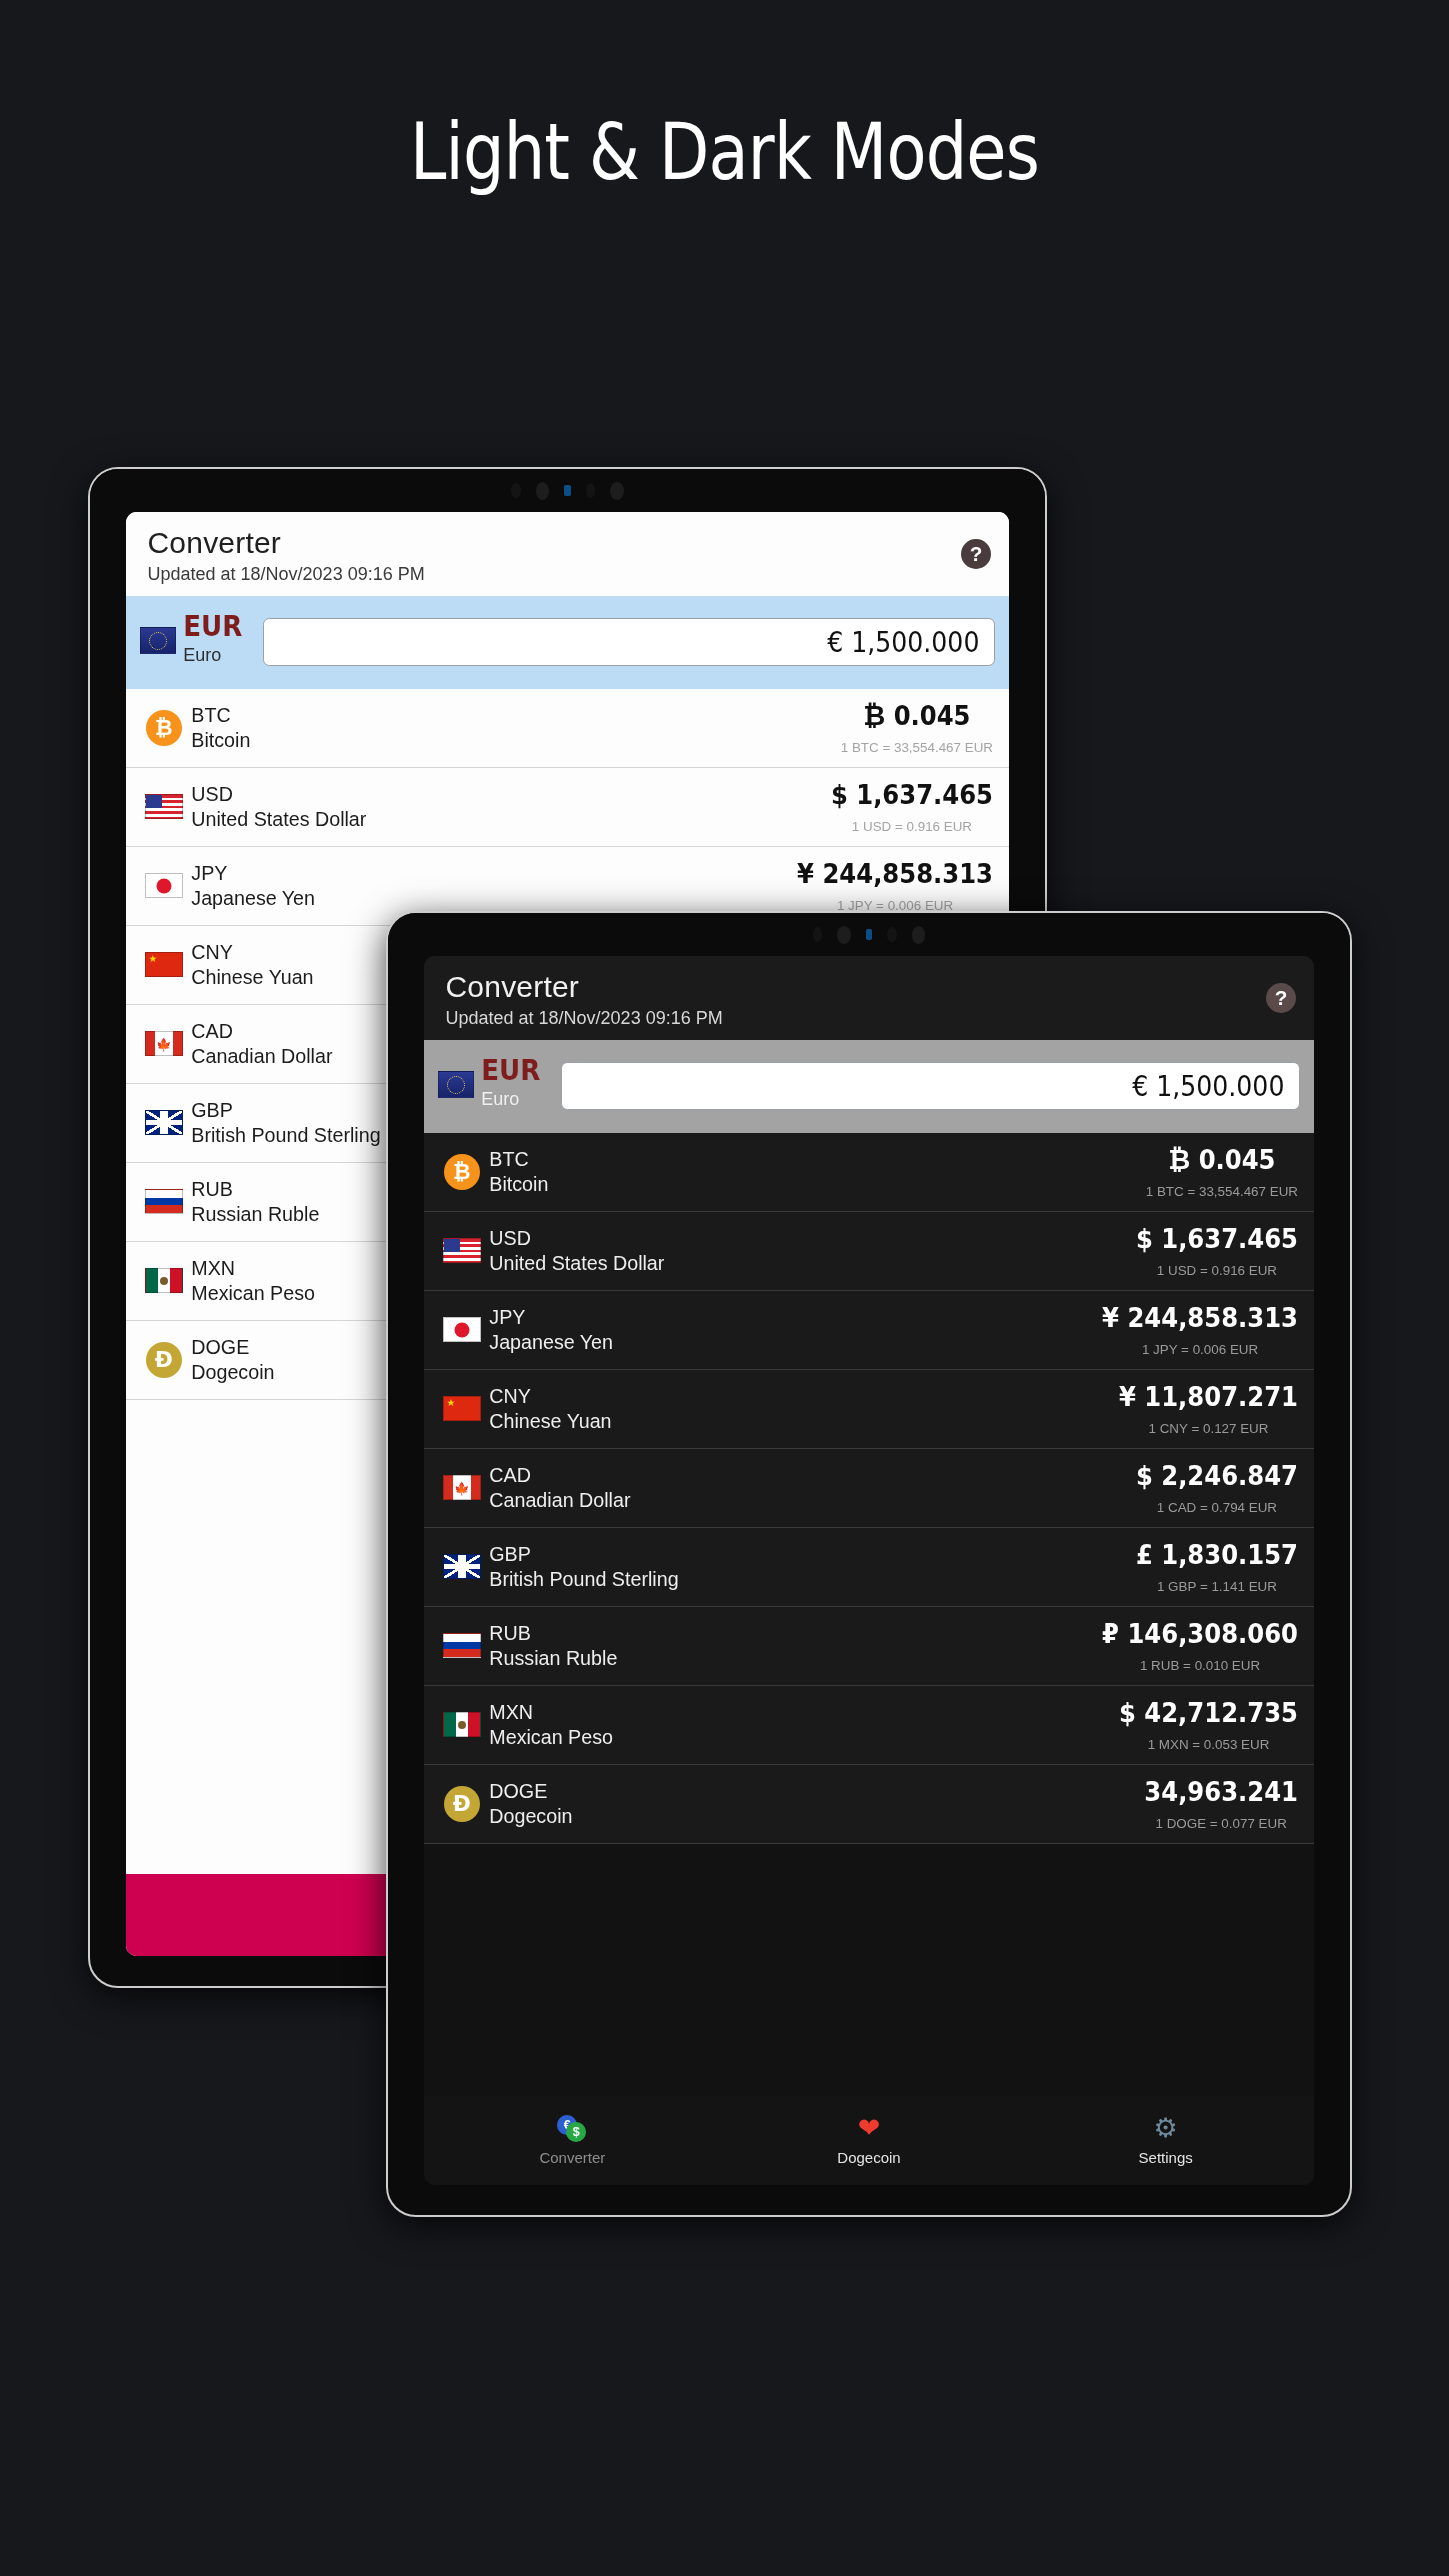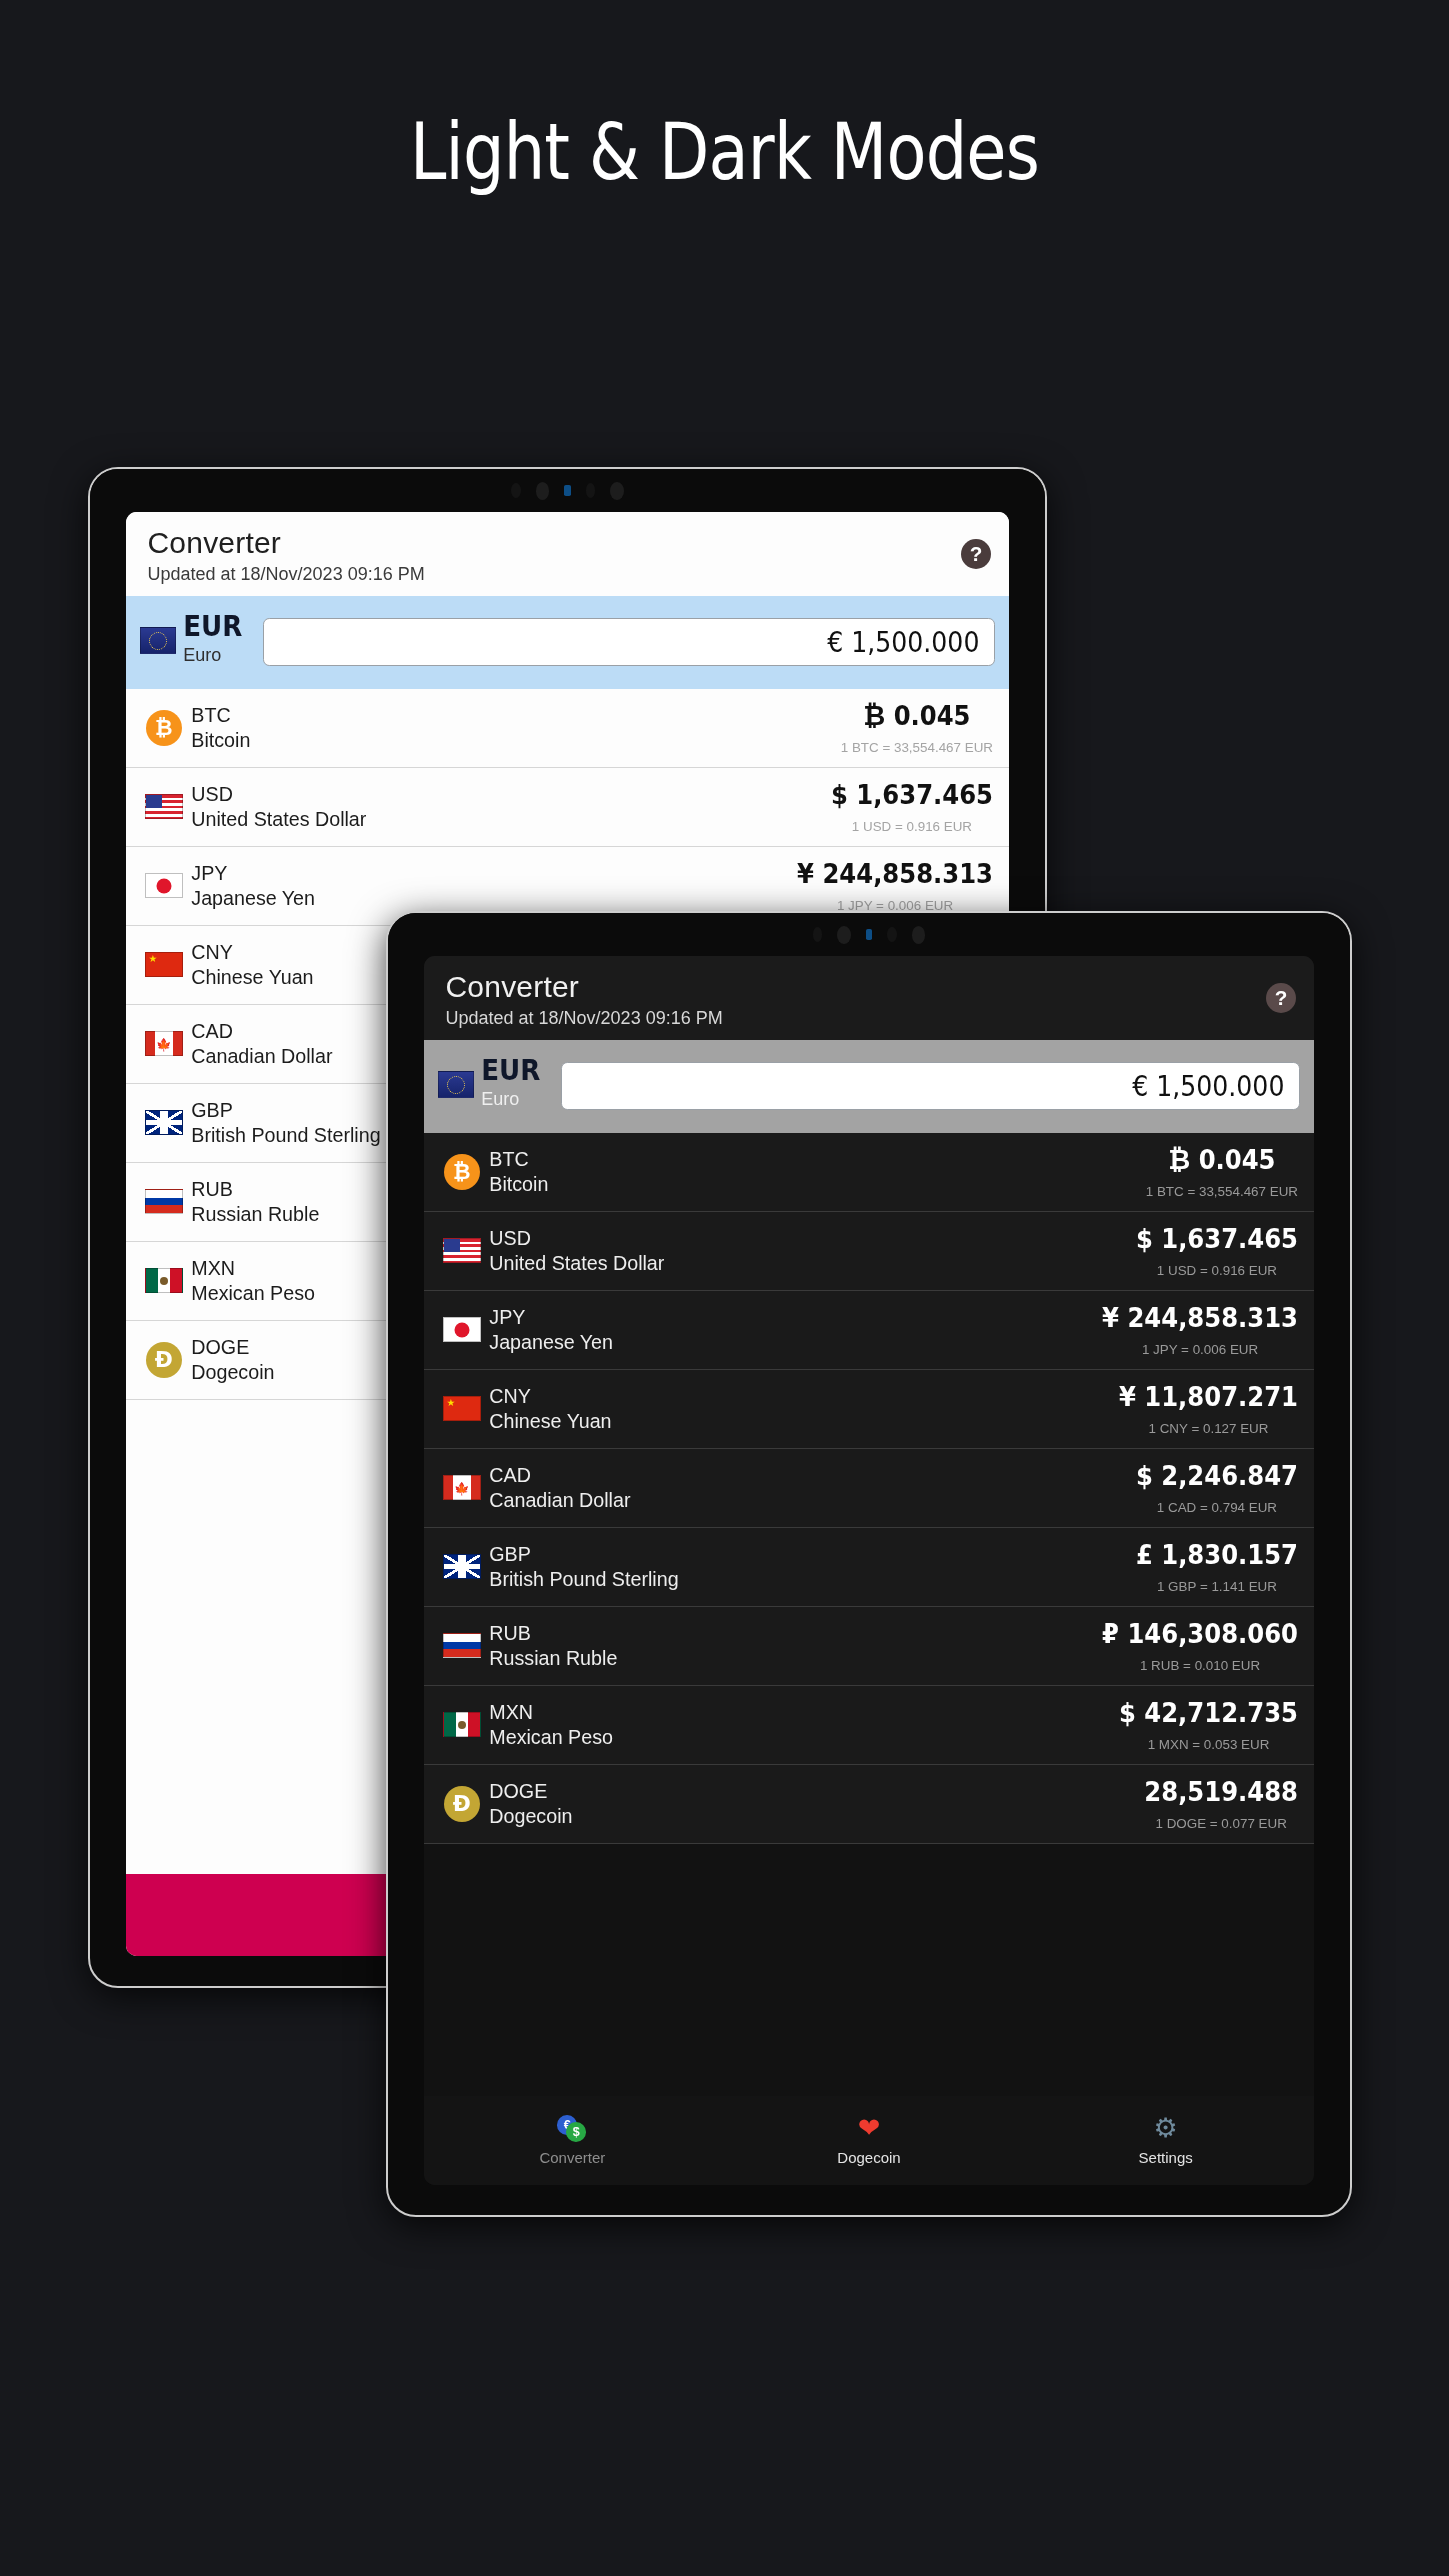--- a/index.html
+++ b/index.html
@@ -82,21 +82,21 @@
   
   .base-row{
     display:flex; align-items:center; padding:9px 14.3px 9px 14.3px;
     position:relative; flex:0 0 auto; min-height:93px;
   }
   .light-screen .base-row{ background:#bcdcf6; }
   .dark-screen  .base-row{ background:#a3a3a3; }
   .base-left{ width:123px; flex:0 0 123px; position:relative; height:73px; }
   .base-code{
     position:absolute; left:43px; top:3.6px;
-    font-size:29px; font-weight:700; color:#0f172a;
+    font-size:29px; font-weight:700; color:#7f1d1d;
     font-family:"DejaVu Sans Condensed","Liberation Sans",sans-serif;
   }
   .base-name{
     position:absolute; left:43px; top:39px; font-size:18px;
   }
   .light-screen .base-name{ color:#2f2f2f; }
   .dark-screen  .base-name{ color:#efefef; }
   .base-input{
     flex:1; height:48px; background:#fff;
     border:0.9px solid #9aa0a6; border-radius:6.3px;
@@ -544,21 +544,21 @@
           <div class="row-left">
             <div class="flagwrap">
               <span class="coin coin-doge">Ð</span>
             </div>
             <div class="row-texts">
               <div class="row-code">DOGE</div>
               <div class="row-name">Dogecoin</div>
             </div>
           </div>
           <div class="row-right">
-            <div class="row-amount">28,519.488</div>
+            <div class="row-amount">34,963.241</div>
             <div class="row-rate">1 DOGE = 0.077 EUR</div>
           </div>
         </div>
       </div>
 
     <div class="navbar">
       <div class="navitem">
         <span class="icon-coins">
           <span class="c1">€</span>
             <span class="c2">$</span>

